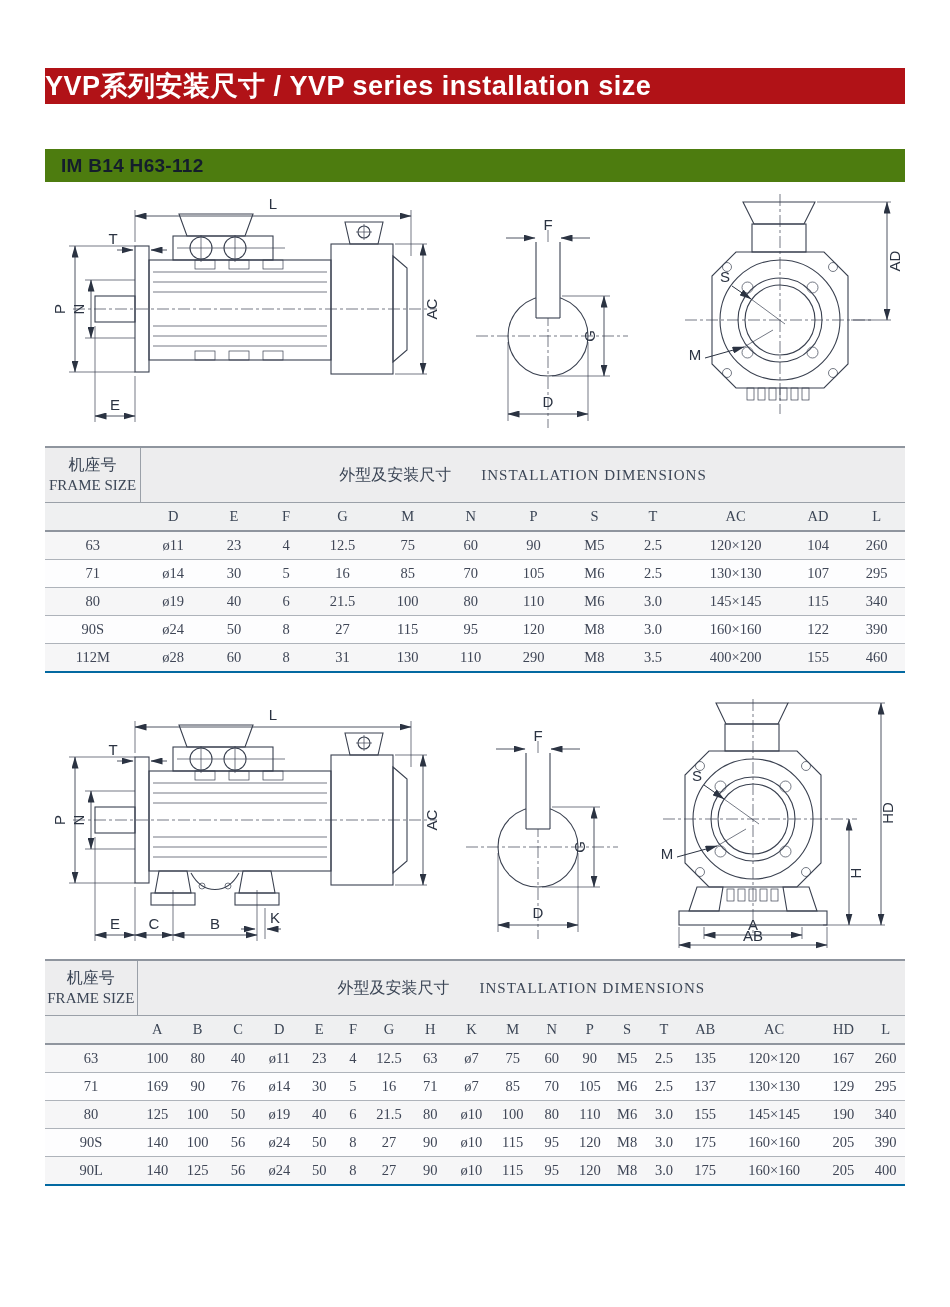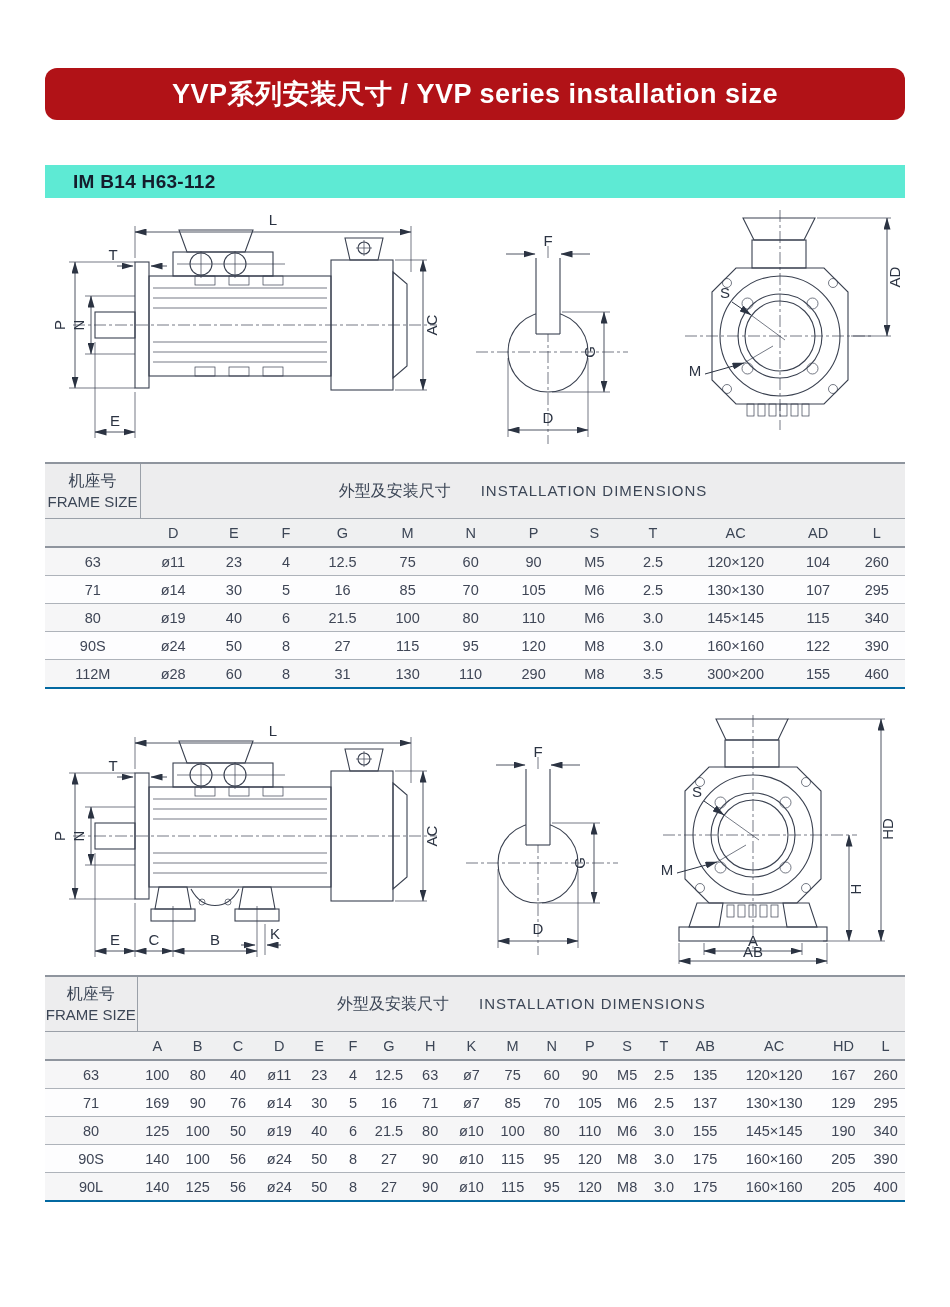--- a/index.html
+++ b/index.html
@@ -5,51 +5,52 @@
   html,body { margin:0; padding:0; background:#ffffff; }
   body {
     width:950px; min-height:1307px;
     font-family:"Liberation Sans", sans-serif;
     color:#3f4656;
   }
   .content { width:860px; margin:0 auto; }
 
   
   .banner {
-    margin-top:68px; height:52px; background:#b11217;
-    display:flex; align-items:center; justify-content:center;border-radius:12px;
+    margin-top:68px; height:36px; background:#b11217;
+    display:flex; align-items:center; justify-content:flex-start;
   }
   .banner-title {
     color:#ffffff; font-size:27px; font-weight:bold; letter-spacing:0.5px;
   }
 
   
   .section-bar {
-    margin-top:45px; height:33px; background:#5eead4;
-    display:flex; align-items:center; padding-left:28px; box-sizing:border-box;
+    margin-top:45px; height:33px; background:#4d7c0f;
+    display:flex; align-items:center; padding-left:16px; box-sizing:border-box;
   }
   .section-title { font-size:19px; font-weight:bold; color:#141d2c; letter-spacing:0.3px; }
 
   
   .drawings {
     display:flex; justify-content:space-between; align-items:flex-start;
     padding:4px 0 2px 0;
   }
   svg { display:block; }
   .ol   { stroke:#3a4150; stroke-width:1.1; fill:none; stroke-linejoin:miter; }
   .thin { stroke:#3a4150; stroke-width:0.7; fill:none; }
   .dim  { stroke:#3a4150; stroke-width:0.9; fill:none; }
   .cl   { stroke:#3a4150; stroke-width:0.7; fill:none; stroke-dasharray:12 3 3 3; }
   .lbl  { font-family:"Liberation Sans",sans-serif; font-size:15px; fill:#2b3342; }
   .lead { stroke:#2b3342; stroke-width:1; fill:none; }
 
   
   .dim-table {
     width:100%; border-collapse:collapse; table-layout:fixed;
     margin-top:8px;
+    font-family:Liberation Serif, serif;
   }
   .dim-table th, .dim-table td {
     font-weight:normal; text-align:center; vertical-align:middle;
     padding:0; overflow:hidden; white-space:nowrap;
   }
   .head-row th {
     height:54px; background:#ededee;
     border-top:2px solid #8f959e; border-bottom:1px solid #9aa0a8;
     color:#3c4656;
   }
@@ -328,21 +329,21 @@
           <td>112M</td>
           <td>ø28</td>
           <td>60</td>
           <td>8</td>
           <td>31</td>
           <td>130</td>
           <td>110</td>
           <td>290</td>
           <td>M8</td>
           <td>3.5</td>
-          <td>300×200</td>
+          <td>400×200</td>
           <td>155</td>
           <td>460</td>
         </tr>
       </tbody>
   </table>
 
   <div class="gap-lg"></div>
 
 
   <div class="drawings">

